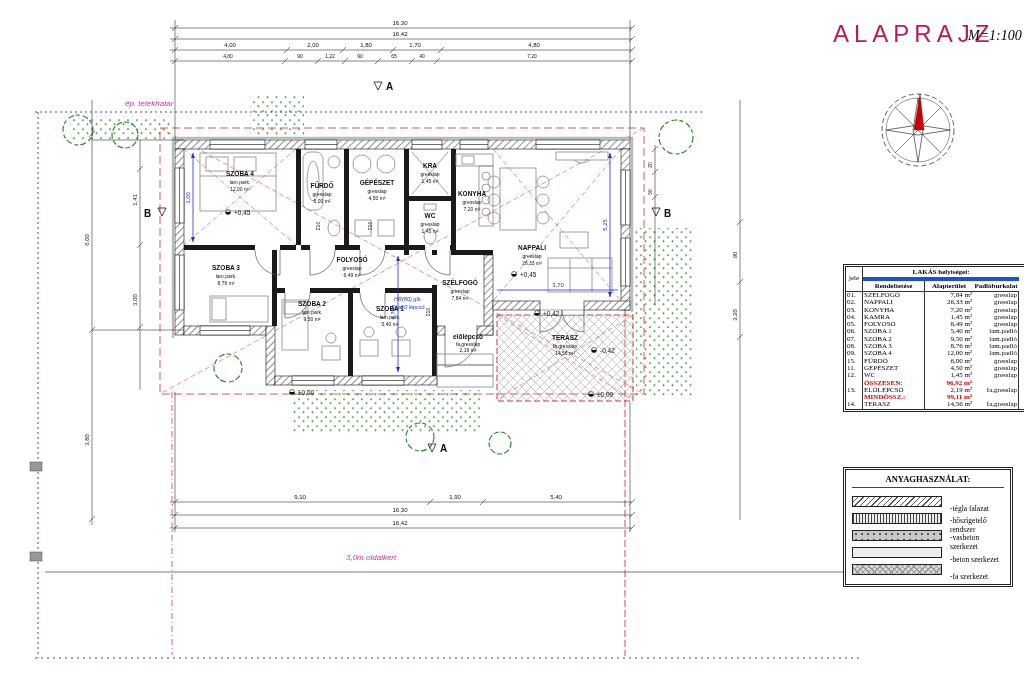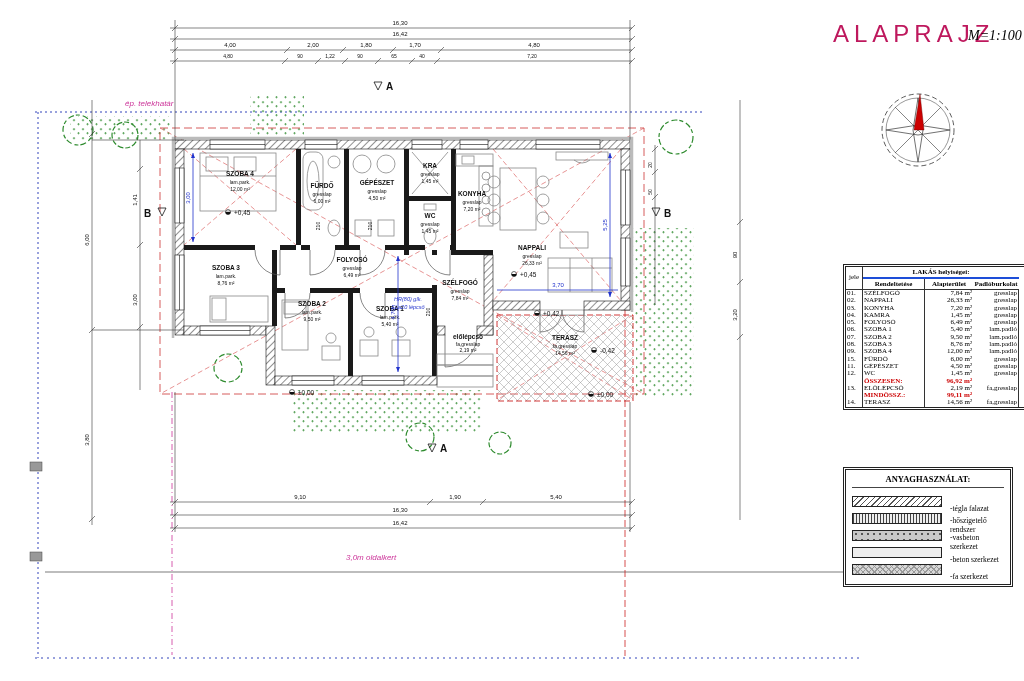--- a/index.html
+++ b/index.html
@@ -25,21 +25,21 @@
   
   .rtable{position:absolute;left:843px;top:264px;width:208px;border:1px solid #222;
           background:#fff;padding:1px;box-sizing:border-box;}
   .rtable-inner{border:1px solid #222;}
   .rt-grid{display:grid;grid-template-columns:17px 62px 48px 46px;
            font-family:"Liberation Serif",serif;font-size:7px;line-height:7.3px;}
   .rt-grid .c{border-right:1px solid #333;padding:0 1px;white-space:nowrap;overflow:hidden;}
   .rt-grid .c:nth-child(4n){border-right:none;}
   .cell-jele{grid-row:1/3;grid-column:1;border-right:1px solid #333;border-bottom:1px solid #333;
              display:flex;align-items:center;justify-content:center;}
-  .cell-title{grid-column:2/5;text-align:center;font-weight:bold;border-bottom:2px solid #1d4ed8;
+  .cell-title{grid-column:2/5;text-align:center;font-weight:bold;border-bottom:4px solid #1d4ed8;
               line-height:10px;}
   .cell-h{font-weight:bold;text-align:center;border-bottom:1px solid #333;line-height:10px;}
   .num{text-align:right;}
   .red{color:#cc0000;font-weight:bold;}
 
   
   .legend{position:absolute;left:843px;top:467px;width:170px;border:1px solid #222;
           background:#fff;padding:1px;box-sizing:border-box;}
   .legend-inner{border:1px solid #222;padding:4px 6px 6px;}
   .legend-title{font-family:"Liberation Serif",serif;font-weight:bold;font-size:8.5px;

